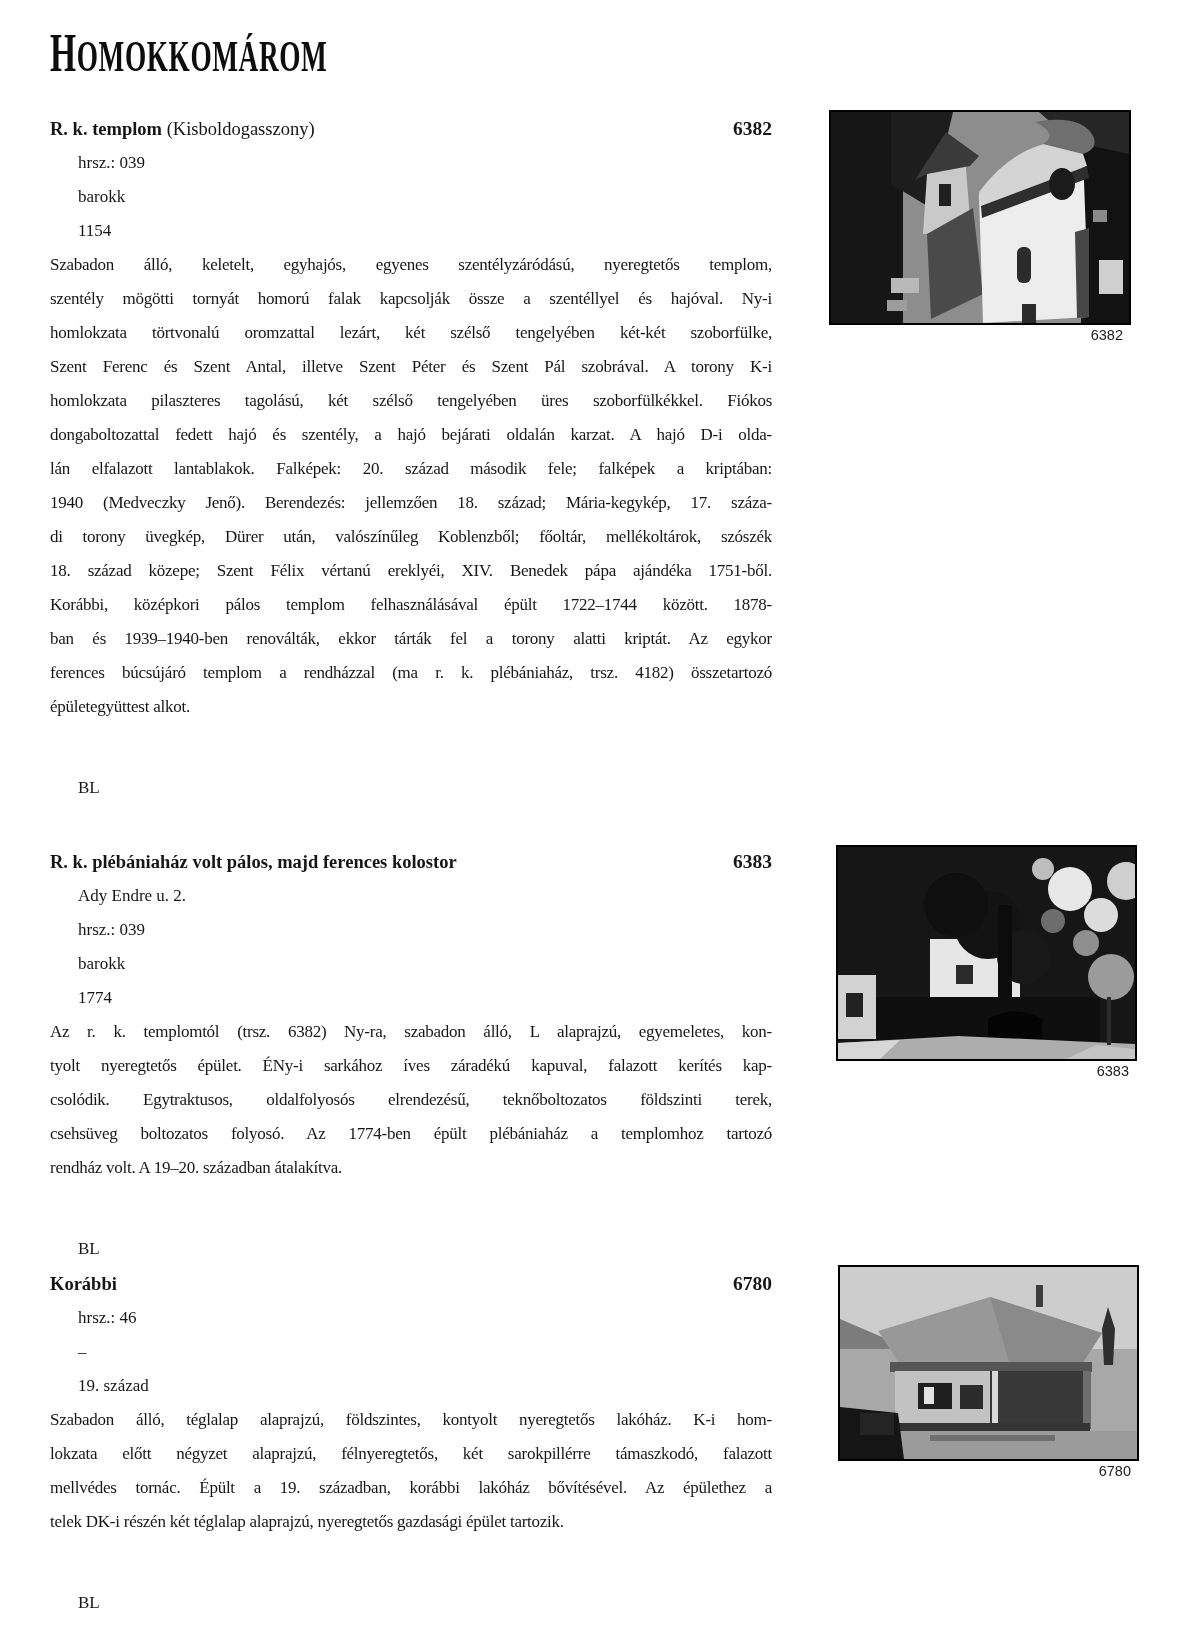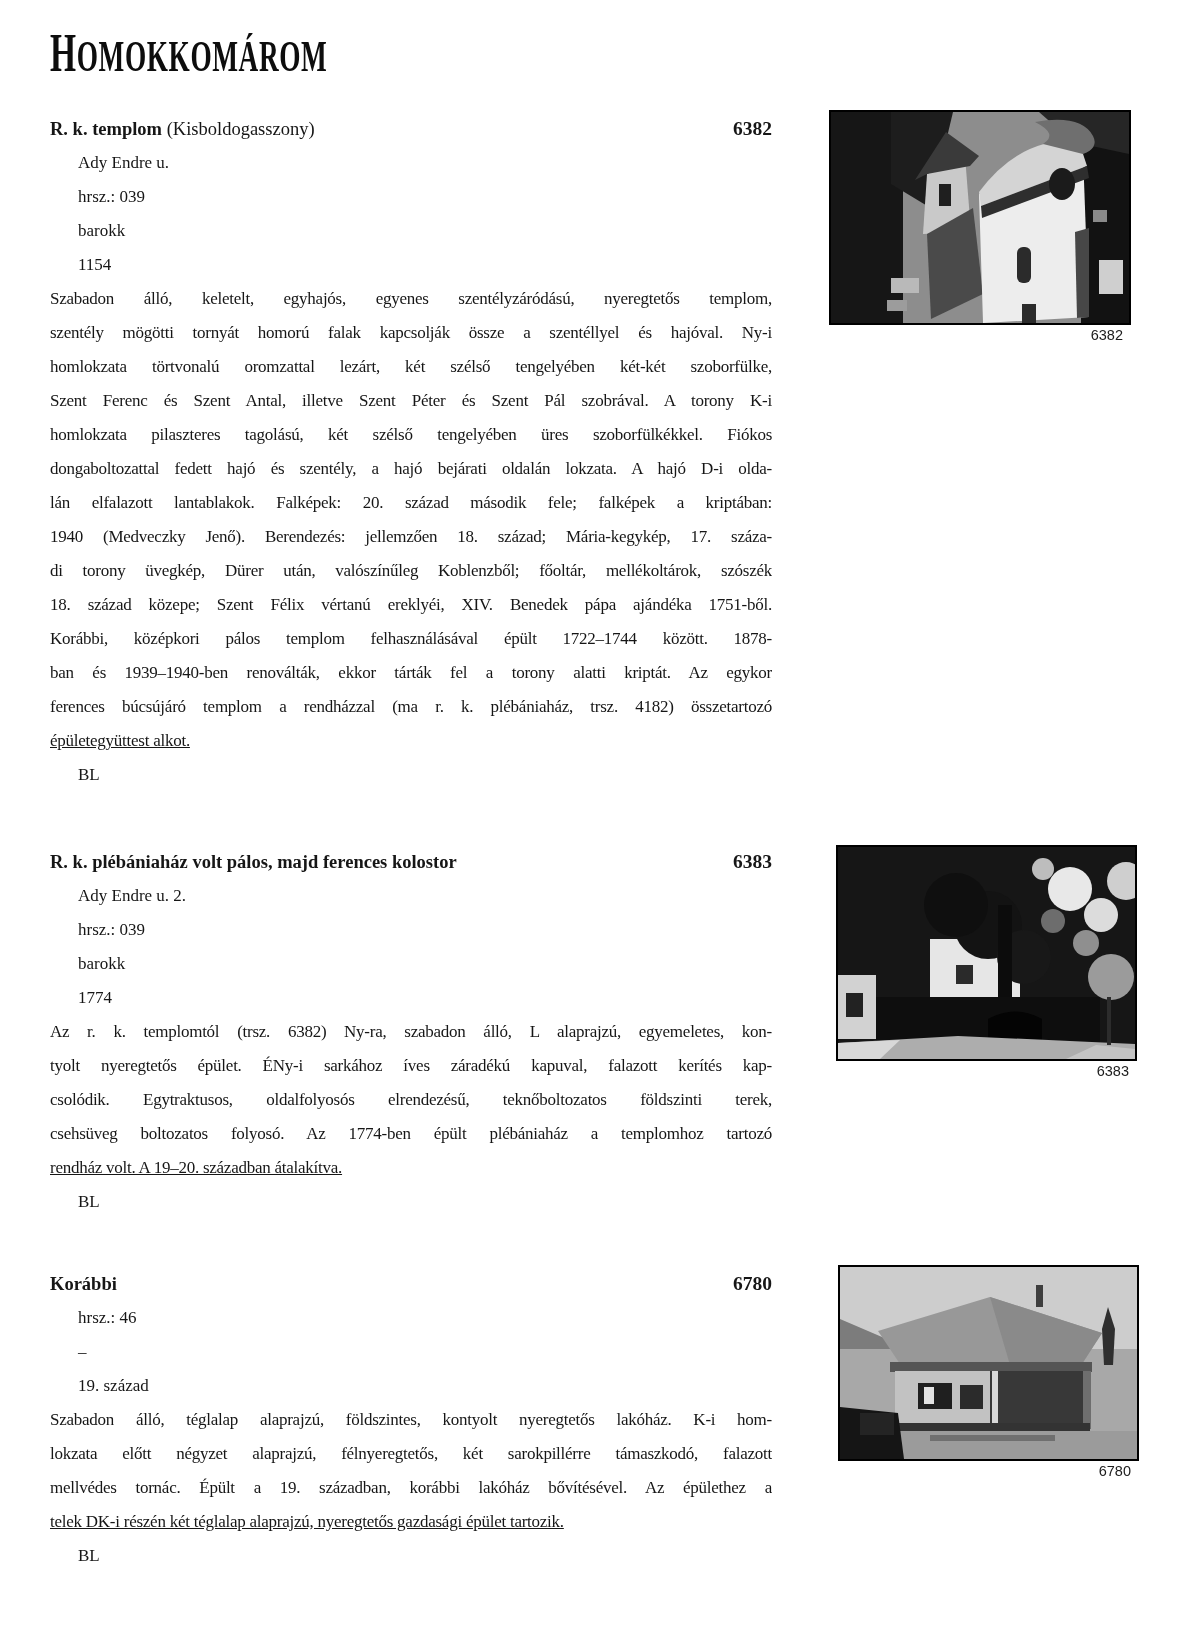--- a/index.html
+++ b/index.html
@@ -17,52 +17,51 @@
   .entry { position:absolute; left:50px; width:722px; line-height:34px; font-size:17px; }
   .entry-head { display:flex; justify-content:space-between; align-items:baseline; height:34px;gap:35px; }
   .entry-name { font-size:18.5px; white-space:nowrap; }
   .entry-name .bold { font-weight:bold; }
   .entry-num { font-weight:bold; font-size:19.5px; }
   .detail { padding-left:28px; height:34px; white-space:nowrap; }
   .bodyline {
     height:34px; white-space:nowrap; overflow:hidden;
     text-align:justify; text-align-last:justify; letter-spacing:-0.25px;
   }
-  .bodyline.last { text-align-last:left;text-decoration:underline; }
-  .author { padding-left:28px; height:34px; }
+  .bodyline.last { text-align-last:left; }
+  .author { padding-left:28px; height:34px;margin-top:47px; }
   .photo { position:absolute; border:2px solid #000; background:#222; }
   .photo svg { display:block; }
   .photo-caption {
     position:absolute; font-family:"Liberation Sans", sans-serif;
     font-size:14.5px; color:#1c1c1c; text-align:right;
   }
 </style>
 </head>
 <body>
 
 <div class="page">
 
   <div class="city-title">Homokkomárom</div>
 
   <div class="entry" style="top:112px;">
     <div class="entry-head">
       <div class="entry-name"><span class="bold">R. k. templom</span><span> (Kisboldogasszony)</span></div>
       <div class="entry-num">6382</div>
     </div>
-    <div class="detail">Ady Endre u.</div>
     <div class="detail">hrsz.: 039</div>
     <div class="detail">barokk</div>
     <div class="detail">1154</div>
     <div>
         <div class="bodyline">Szabadon álló, keletelt, egyhajós, egyenes szentélyzáródású, nyeregtetős templom,</div>
         <div class="bodyline">szentély mögötti tornyát homorú falak kapcsolják össze a szentéllyel és hajóval. Ny-i</div>
         <div class="bodyline">homlokzata törtvonalú oromzattal lezárt, két szélső tengelyében két-két szoborfülke,</div>
         <div class="bodyline">Szent Ferenc és Szent Antal, illetve Szent Péter és Szent Pál szobrával. A torony K-i</div>
         <div class="bodyline">homlokzata pilaszteres tagolású, két szélső tengelyében üres szoborfülkékkel. Fiókos</div>
-        <div class="bodyline">dongaboltozattal fedett hajó és szentély, a hajó bejárati oldalán lokzata. A hajó D-i olda-</div>
+        <div class="bodyline">dongaboltozattal fedett hajó és szentély, a hajó bejárati oldalán karzat. A hajó D-i olda-</div>
         <div class="bodyline">lán elfalazott lantablakok. Falképek: 20. század második fele; falképek a kriptában:</div>
         <div class="bodyline">1940 (Medveczky Jenő). Berendezés: jellemzően 18. század; Mária-kegykép, 17. száza-</div>
         <div class="bodyline">di torony üvegkép, Dürer után, valószínűleg Koblenzből; főoltár, mellékoltárok, szószék</div>
         <div class="bodyline">18. század közepe; Szent Félix vértanú ereklyéi, XIV. Benedek pápa ajándéka 1751-ből.</div>
         <div class="bodyline">Korábbi, középkori pálos templom felhasználásával épült 1722–1744 között. 1878-</div>
         <div class="bodyline">ban és 1939–1940-ben renoválták, ekkor tárták fel a torony alatti kriptát. Az egykor</div>
         <div class="bodyline">ferences búcsújáró templom a rendházzal (ma r. k. plébániaház, trsz. 4182) összetartozó</div>
         <div class="bodyline last">épületegyüttest alkot.</div>
       </div>
     <div class="author">BL</div>

